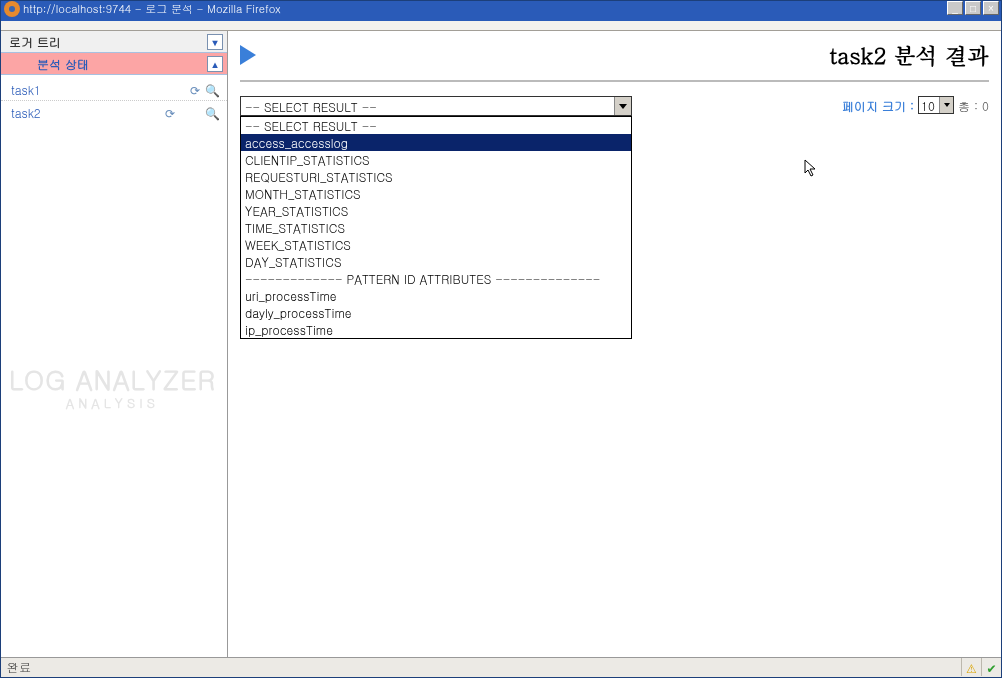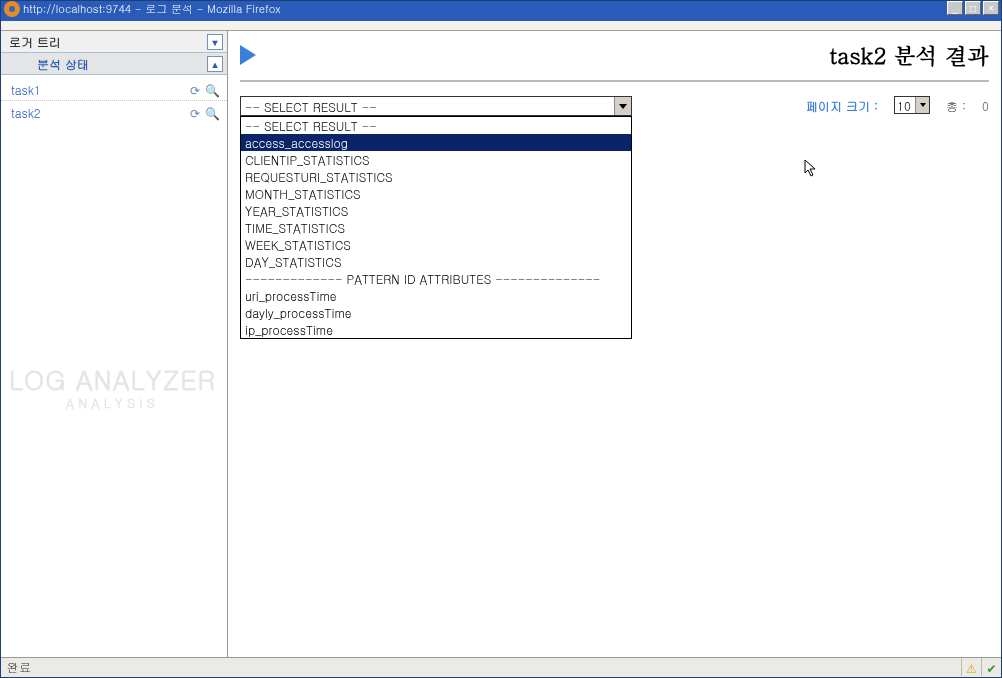--- a/index.html
+++ b/index.html
@@ -15,26 +15,26 @@
 .win-btn { width: 16px; height: 14px; background: #c9c9c9; border: 1px solid #fff; border-right-color:#666; border-bottom-color:#666; margin-left: 2px; display:flex; align-items:center; justify-content:center; font-size:10px; font-family: Arial; }
 .win-btn:last-child { margin-right:2px; }
 
 .toolbar-strip { height: 10px; background: #f4f2ee; border-bottom: 1px solid #a29e97; }
 
 .content { flex: 1; display: flex; background: #fff; min-height: 0; }
 
 .sidebar { width: 227px; border-right: 1px solid #999; display:flex; flex-direction:column; position:relative; }
 .side-panel-header { height: 22px; display:flex; align-items:center; padding: 0 4px 0 8px; font-weight: bold; border-bottom: 1px solid #a8c0e0; }
 .ph-logger { background: #f0f0f0; color:#333; }
-.ph-analysis { background: #e5e5e5; color:#2a5bb8;padding-left:36px; }
+.ph-analysis { background: #fca5a5; color:#2a5bb8;padding-left:36px; }
 .panel-header-label { flex:1; font-size:12px; }
 .collapse-btn { width:16px; height:16px; border:1px solid #7a91b0; background:#fff; display:flex; align-items:center; justify-content:center; font-size:10px; color:#2a5bb8; }
 .task-list { padding: 4px 0; }
 .task-item { display:flex; align-items:center; height:22px; padding: 0 6px 0 10px; color:#2a5bb8; cursor:pointer; border-bottom: 1px dotted #ccc; }
-.task-item:last-child { border-bottom:none; }
+.task-item:last-child { border-bottom:none;gap:25px; }
 .task-name { flex:1; }
 .task-icon { width:16px; height:16px; display:flex; align-items:center; justify-content:center; color:#6a8fbc; font-size:12px; margin-left:2px; }
 .watermark { position:absolute; left:8px; top:330px; color:#e5e5e5; font-weight:900; letter-spacing:1px; }
 .watermark .big { font-size:26px; }
 .watermark .small { font-size:13px; text-align:center; margin-top:-4px; letter-spacing:4px; }
 
 .main { flex:1; position:relative; padding: 8px 12px; }
 .page-title-row { display:flex; align-items:center; margin-bottom:10px;justify-content:space-between; }
 .arrow-icon { width:0; height:0; border-top:10px solid transparent; border-bottom:10px solid transparent; border-left:16px solid #3a7fd9; margin-right:10px; }
 .page-title { font-size:22px; font-weight:bold; font-family: Batang, serif; }
@@ -43,21 +43,21 @@
 .controls-row { display:flex; align-items:flex-start; }
 .select-wrap { position:relative; width: 372px; }
 .select-display { width:392px; height:20px; border:1px solid #333; display:flex; align-items:center; background:#fff; }
 .select-display-text { flex:1; padding: 0 4px; font-size:12px; }
 .select-arrow { width:17px; height:18px; background:#d4d0c8; border-left:1px solid #888; display:flex; align-items:center; justify-content:center; }
 .select-arrow::after { content:""; width:0; height:0; border-left:4px solid transparent; border-right:4px solid transparent; border-top:5px solid #000; }
 .dropdown-list { position:absolute; left:0; top:20px; width:392px; border:1px solid #000; background:#fff; z-index:10; }
 .dropdown-item { padding: 1px 4px; font-size:12px; line-height:15px; white-space:nowrap; overflow:hidden; }
 .dropdown-item.highlight { background:#0a246a; color:#fff; }
 
-.right-controls { margin-left:auto; display:flex; align-items:center; gap:16px; font-size:12px; }
+.right-controls { margin-left:auto; display:flex; align-items:center; gap:4px; font-size:12px; }
 .page-size-label { color:#3a7fd9; font-weight:bold; }
 .page-size-select { width:36px; height:18px; border:1px solid #333; display:flex; align-items:center; background:#fff; }
 .page-size-select .val { flex:1; padding:0 2px; }
 .page-size-select .pa { width:14px; height:16px; background:#d4d0c8; border-left:1px solid #888; display:flex; align-items:center; justify-content:center; }
 .page-size-select .pa::after { content:""; width:0; height:0; border-left:3px solid transparent; border-right:3px solid transparent; border-top:4px solid #000; }
 .total-label { color:#555; }
 
 .cursor { position:absolute; left:576px; top:128px; pointer-events:none; }
 .cursor svg { width:16px; height:20px; }
 

